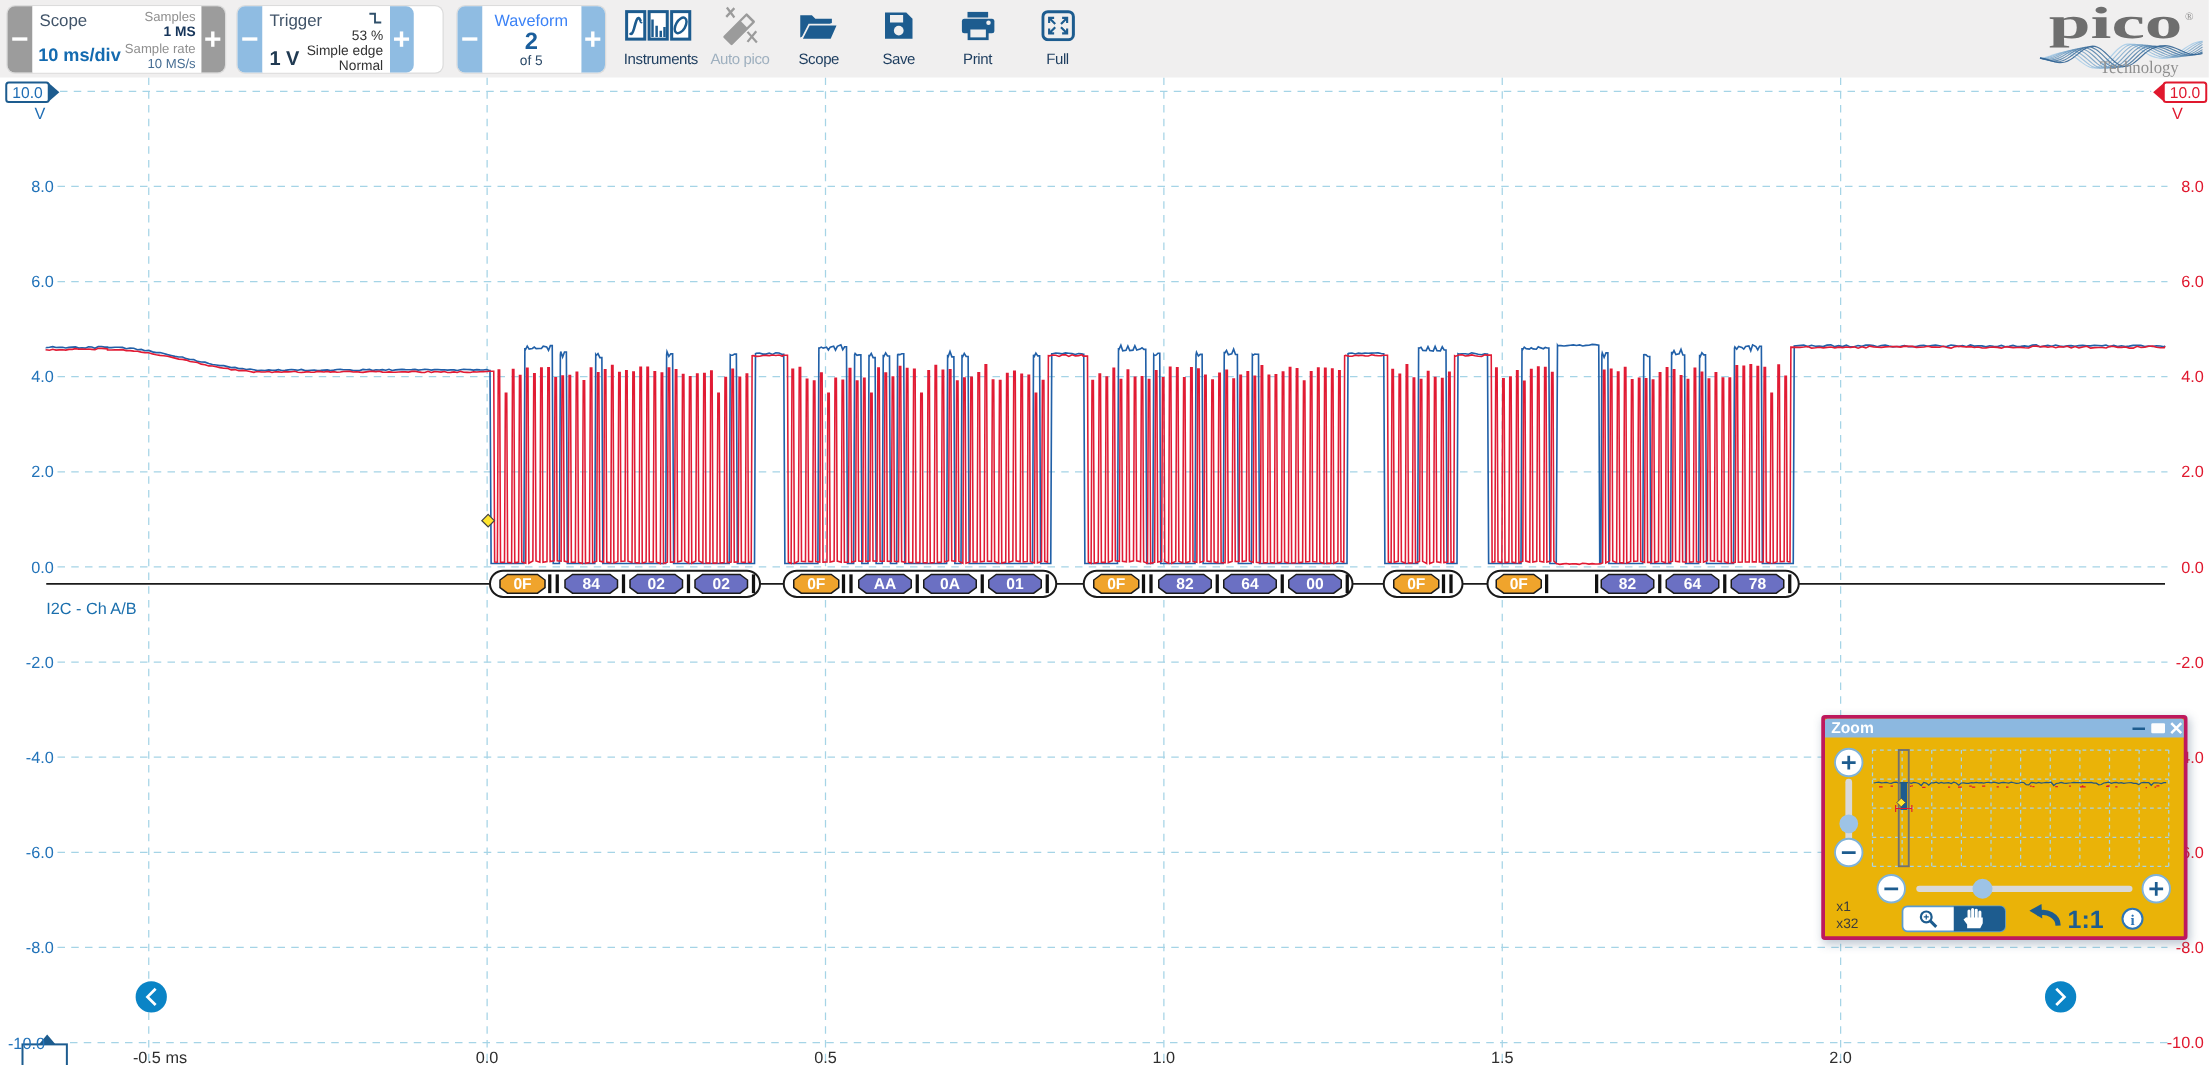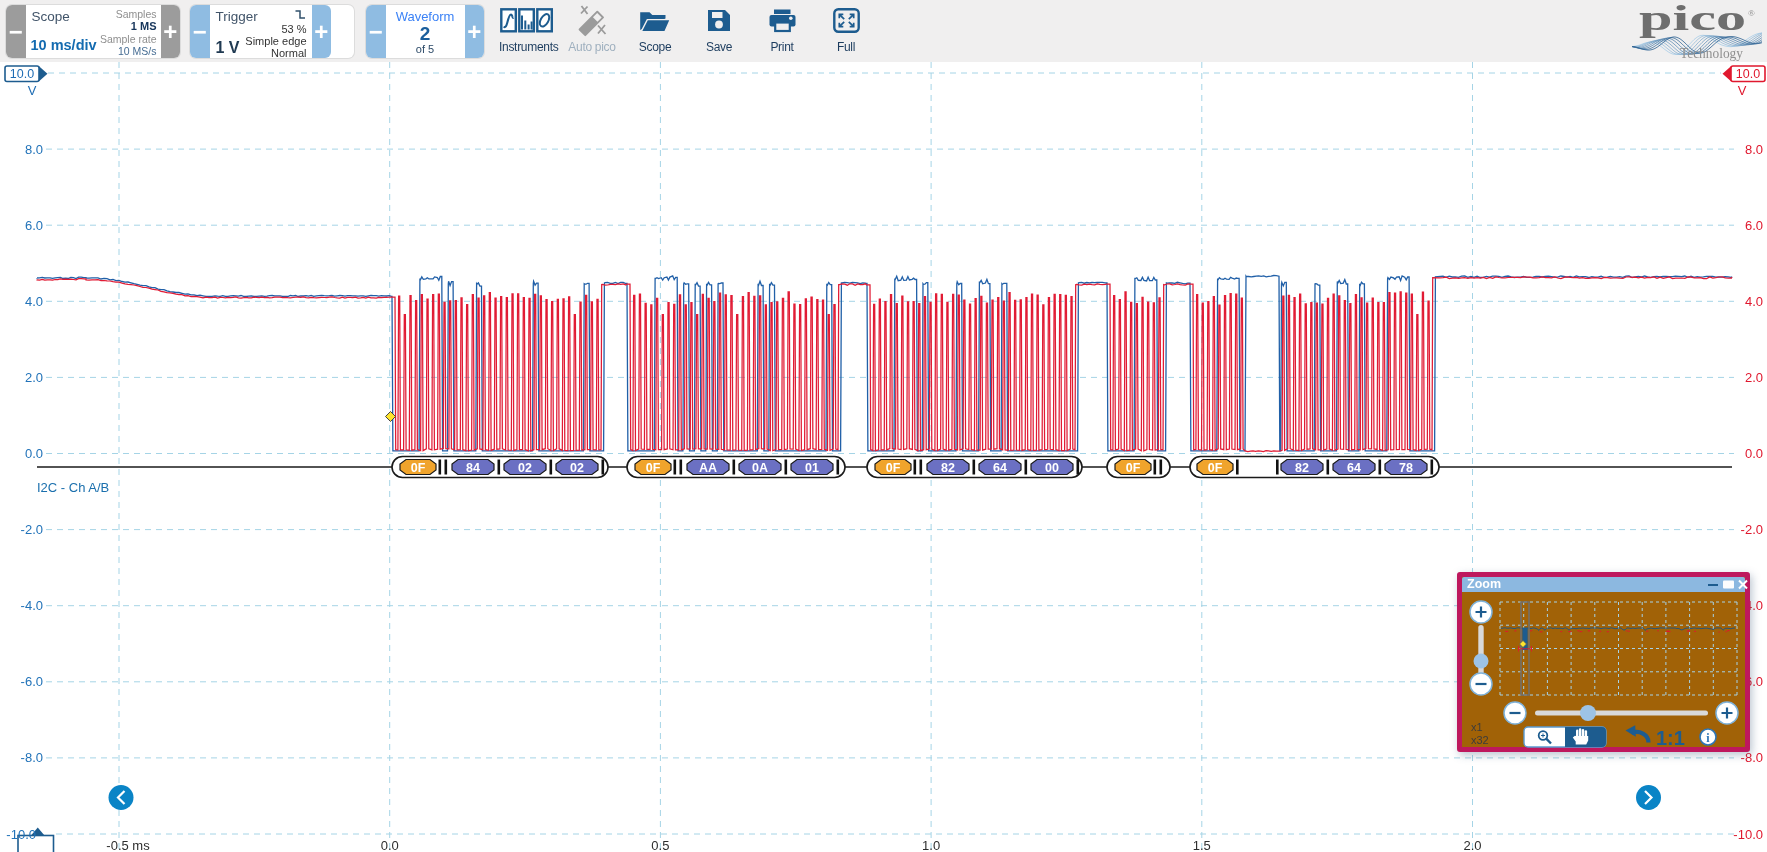--- a/index.html
+++ b/index.html
@@ -12,21 +12,21 @@
   display:flex; align-items:center; justify-content:center; flex:none; }
 .wbtn.l { border-radius:6px 0 0 6px; }
 .wbtn.r { border-radius:0 6px 6px 0; }
 .gray { background:#9c9c9c; }
 .blue { background:#8fbce2; }
 .wbody { position:relative; background:#fff; }
 .ic { position:absolute; top:8px; text-align:center; }
 .ic .ich { height:25px; display:flex; align-items:center; justify-content:center; }
 .ic .lbl { font-size:12px; letter-spacing:-0.3px; color:#1c3c5e; margin-top:7px; white-space:nowrap; }
 .zoomwin { position:absolute; left:1457px; top:572px; width:293px; height:180px;
-  background:#a16207; border:5px solid #be185d; border-radius:3px;
+  background:#eab308; border:3px solid #be185d; border-radius:3px;
   box-shadow:2px 3px 8px rgba(60,90,120,.35); }
 .ztitle { height:15px; background:#8cb8e0;
   border-radius:2px 2px 0 0; position:relative; }
 .ztitle span { position:absolute; left:5px; top:0px; font-size:12.5px; font-weight:bold; color:#fff; line-height:15px; }
 </style></head>
 <body>
 <svg class="plot" width="1767" height="852" viewBox="0 0 1767 852" font-family="Liberation Sans, sans-serif">
 <g stroke="#a5d4e6" stroke-width="1" stroke-dasharray="6 5" fill="none">
       <line x1="48" y1="73.0" x2="1721" y2="73.0"></line>
       <line x1="46" y1="149.1" x2="1734" y2="149.1"></line>

